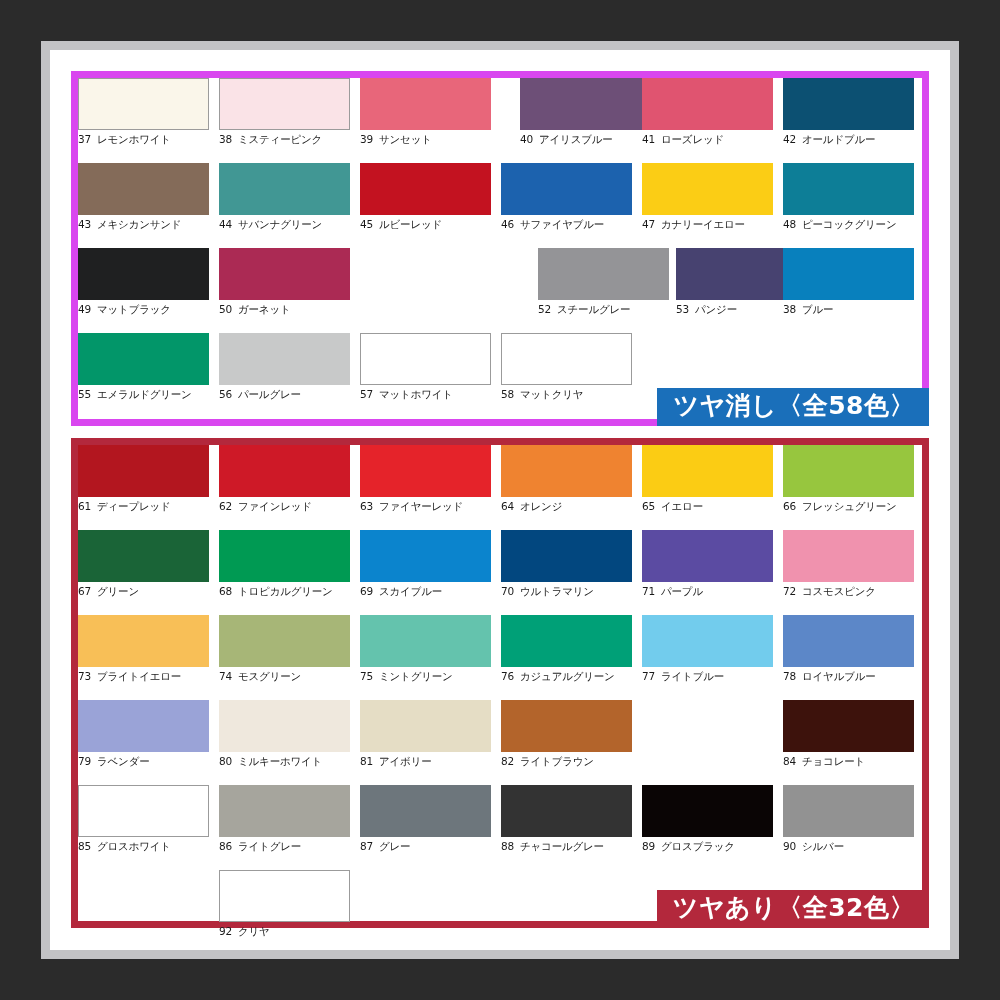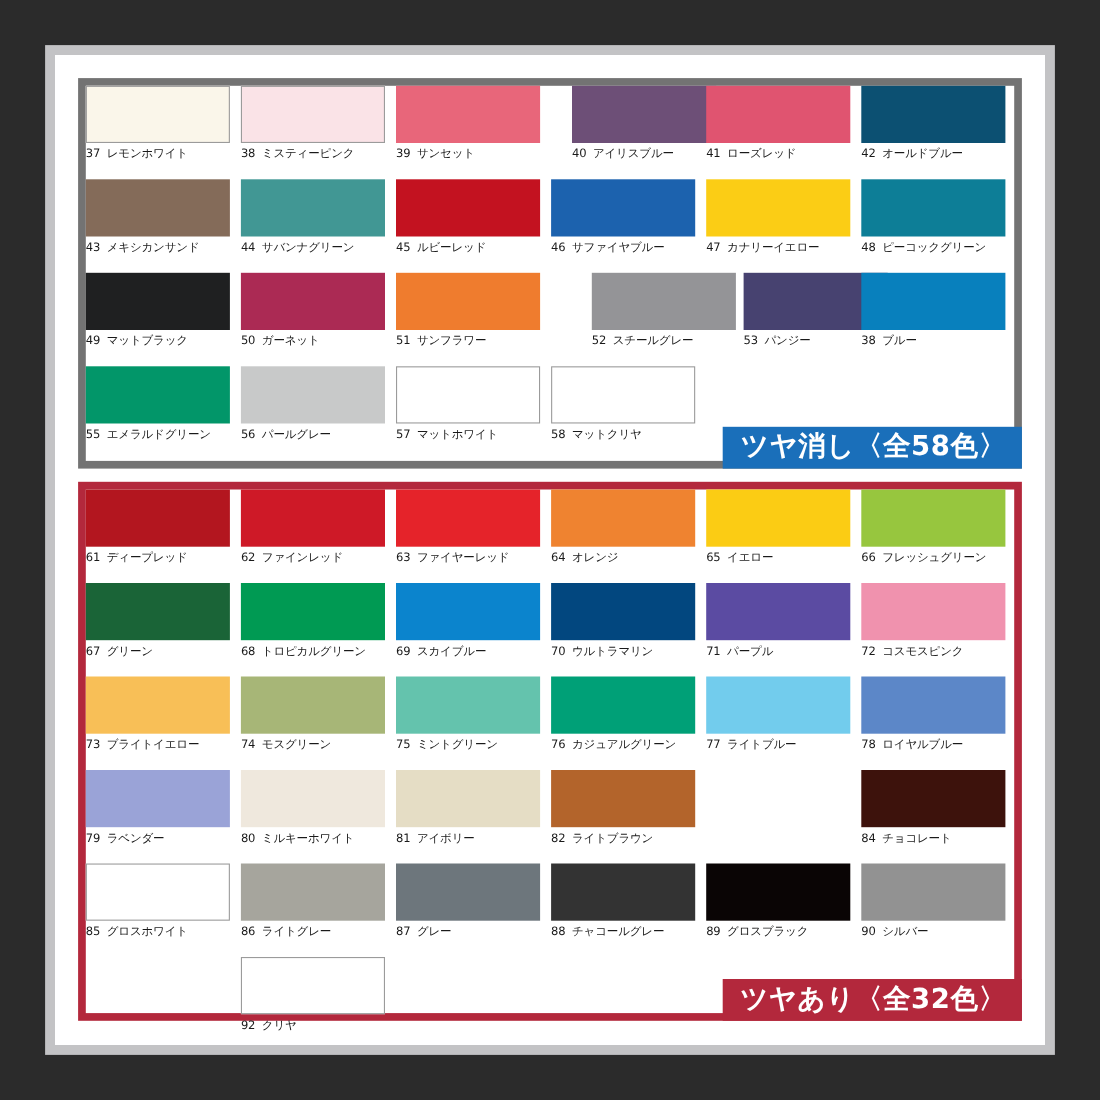--- a/index.html
+++ b/index.html
@@ -45,21 +45,21 @@
   
   .panel {
     position: absolute;
     background: #ffffff;
   }
   #panel-matte {
     left: 21px;
     top: 21px;
     width: 858px;
     height: 355px;
-    border: 7px solid #737373;
+    border: 7px solid #d946ef;
   }
   #panel-gloss {
     left: 21px;
     top: 388px;
     width: 858px;
     height: 490px;
     border: 7px solid #b3283c;
   }
 
   .grid {
@@ -179,24 +179,20 @@
               <div class="swatch-label"><span class="swatch-num">48</span><span>ピーコックグリーン</span></div>
             </div>
             <div class="swatch-cell" style="left: 0px; top: 170px;">
               <div class="swatch" style="background: rgb(31, 32, 33);"></div>
               <div class="swatch-label"><span class="swatch-num">49</span><span>マットブラック</span></div>
             </div>
             <div class="swatch-cell" style="left: 141px; top: 170px;">
               <div class="swatch" style="background: rgb(171, 42, 84);"></div>
               <div class="swatch-label"><span class="swatch-num">50</span><span>ガーネット</span></div>
             </div>
-            <div class="swatch-cell" style="left: 282px; top: 170px;">
-              <div class="swatch" style="background: rgb(239, 124, 46);"></div>
-              <div class="swatch-label"><span class="swatch-num">51</span><span>サンフラワー</span></div>
-            </div>
             <div class="swatch-cell" style="left: 423px; top: 170px; padding-left: 37px;">
               <div class="swatch" style="background: rgb(148, 148, 151);"></div>
               <div class="swatch-label"><span class="swatch-num">52</span><span>スチールグレー</span></div>
             </div>
             <div class="swatch-cell" style="left: 564px; top: 170px; padding-left: 34px;">
               <div class="swatch" style="background: rgb(71, 66, 112);"></div>
               <div class="swatch-label"><span class="swatch-num">53</span><span>パンジー</span></div>
             </div>
             <div class="swatch-cell" style="left: 705px; top: 170px;">
               <div class="swatch" style="background: rgb(8, 128, 189);"></div>

